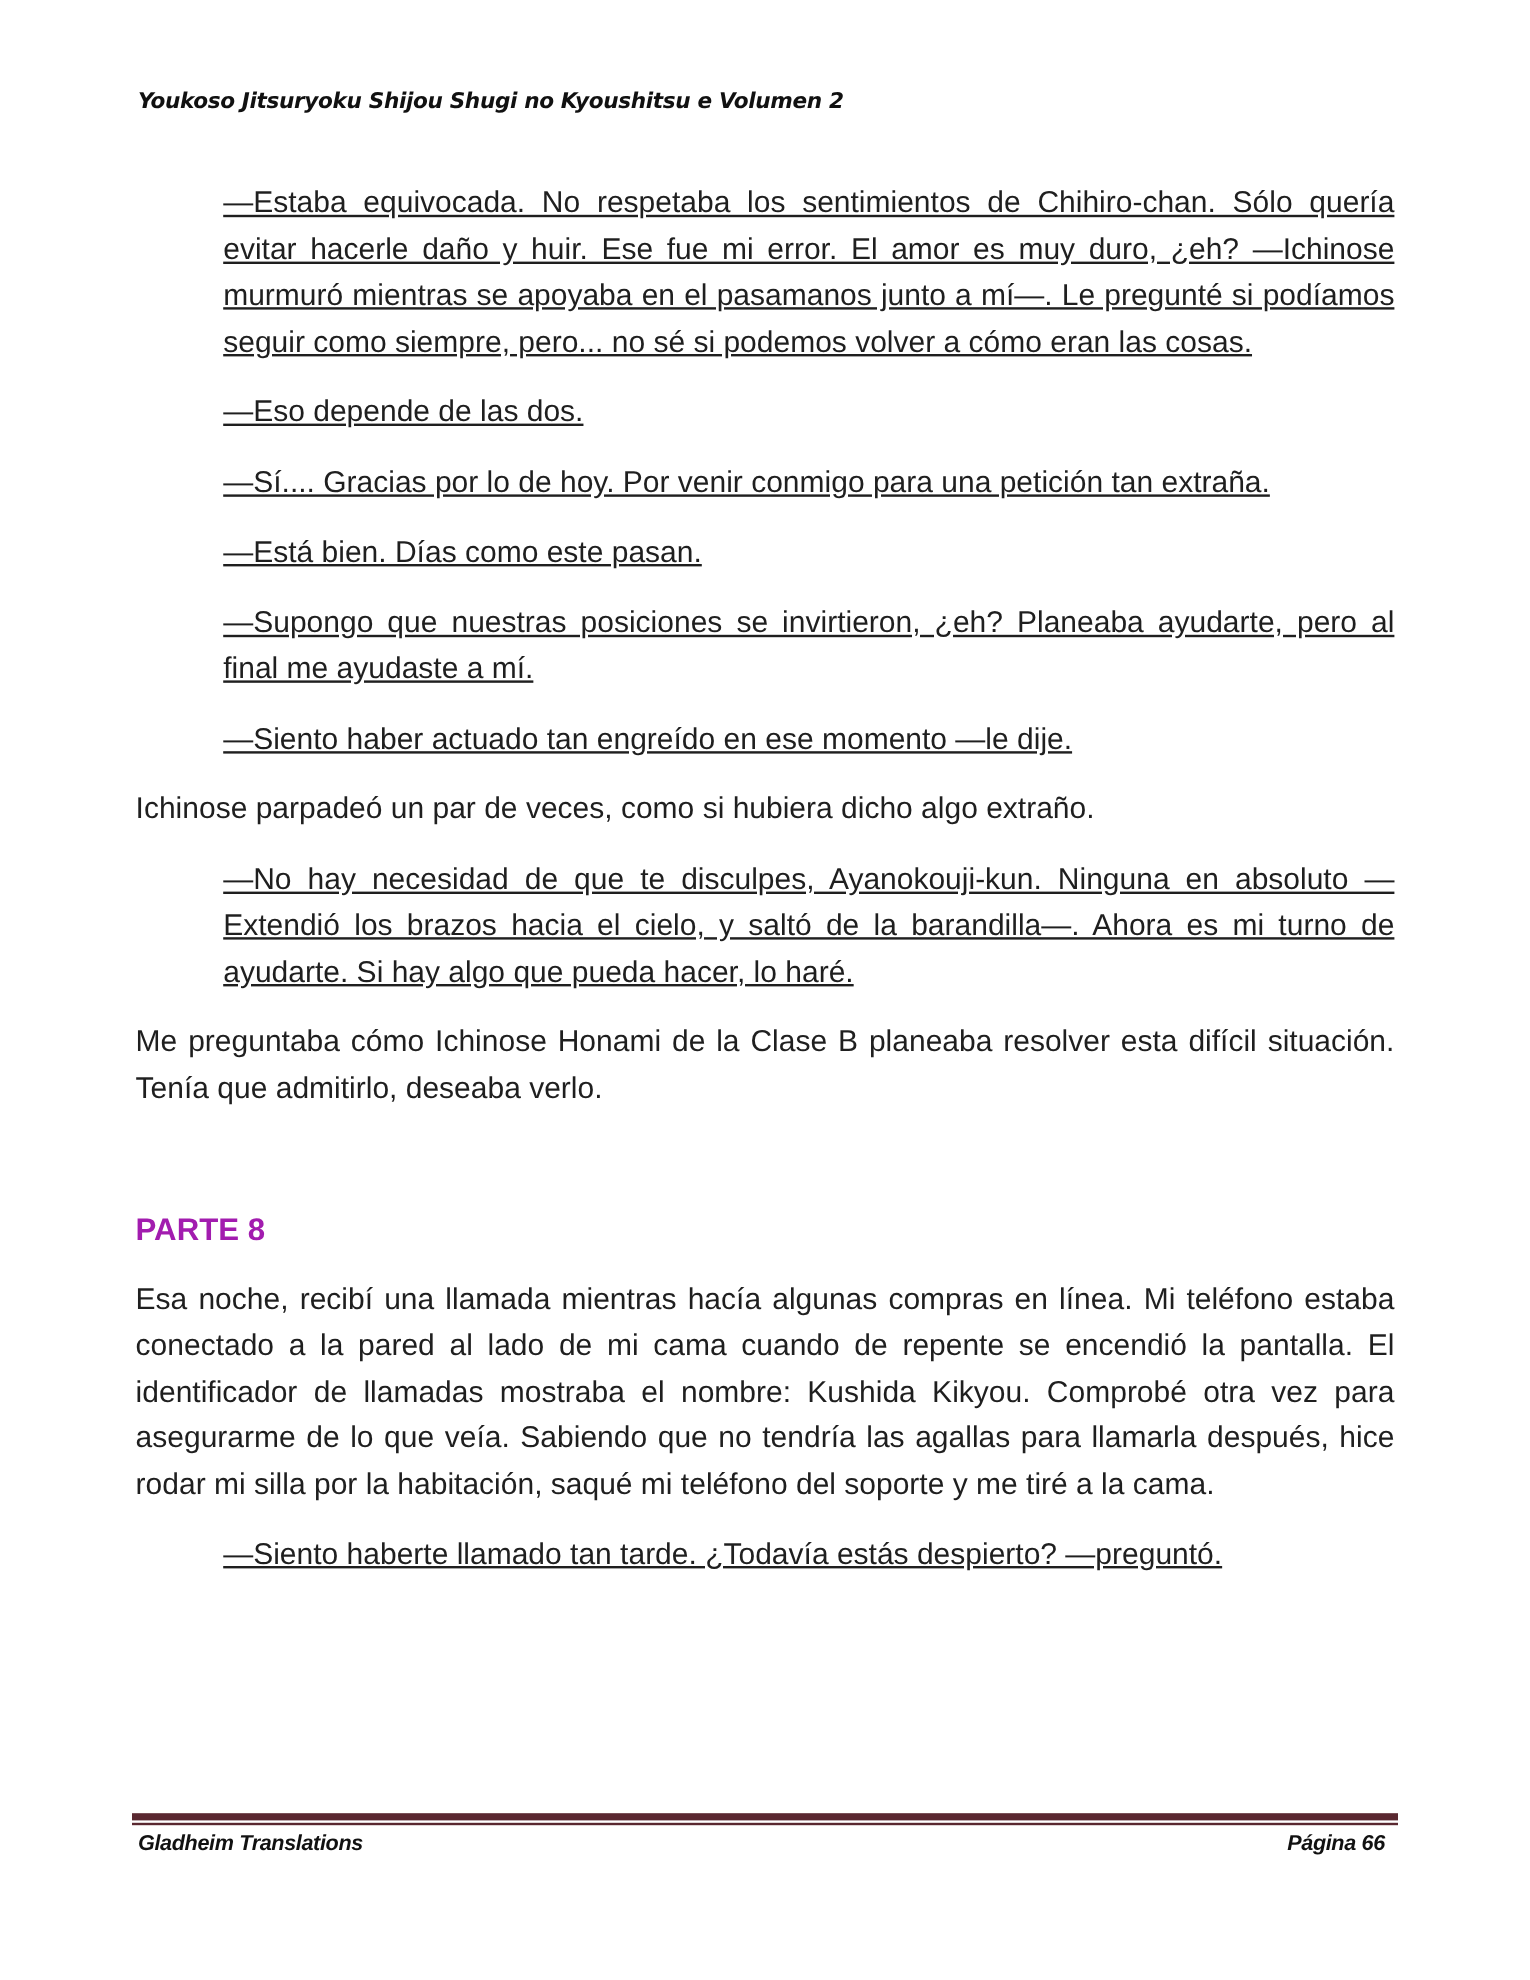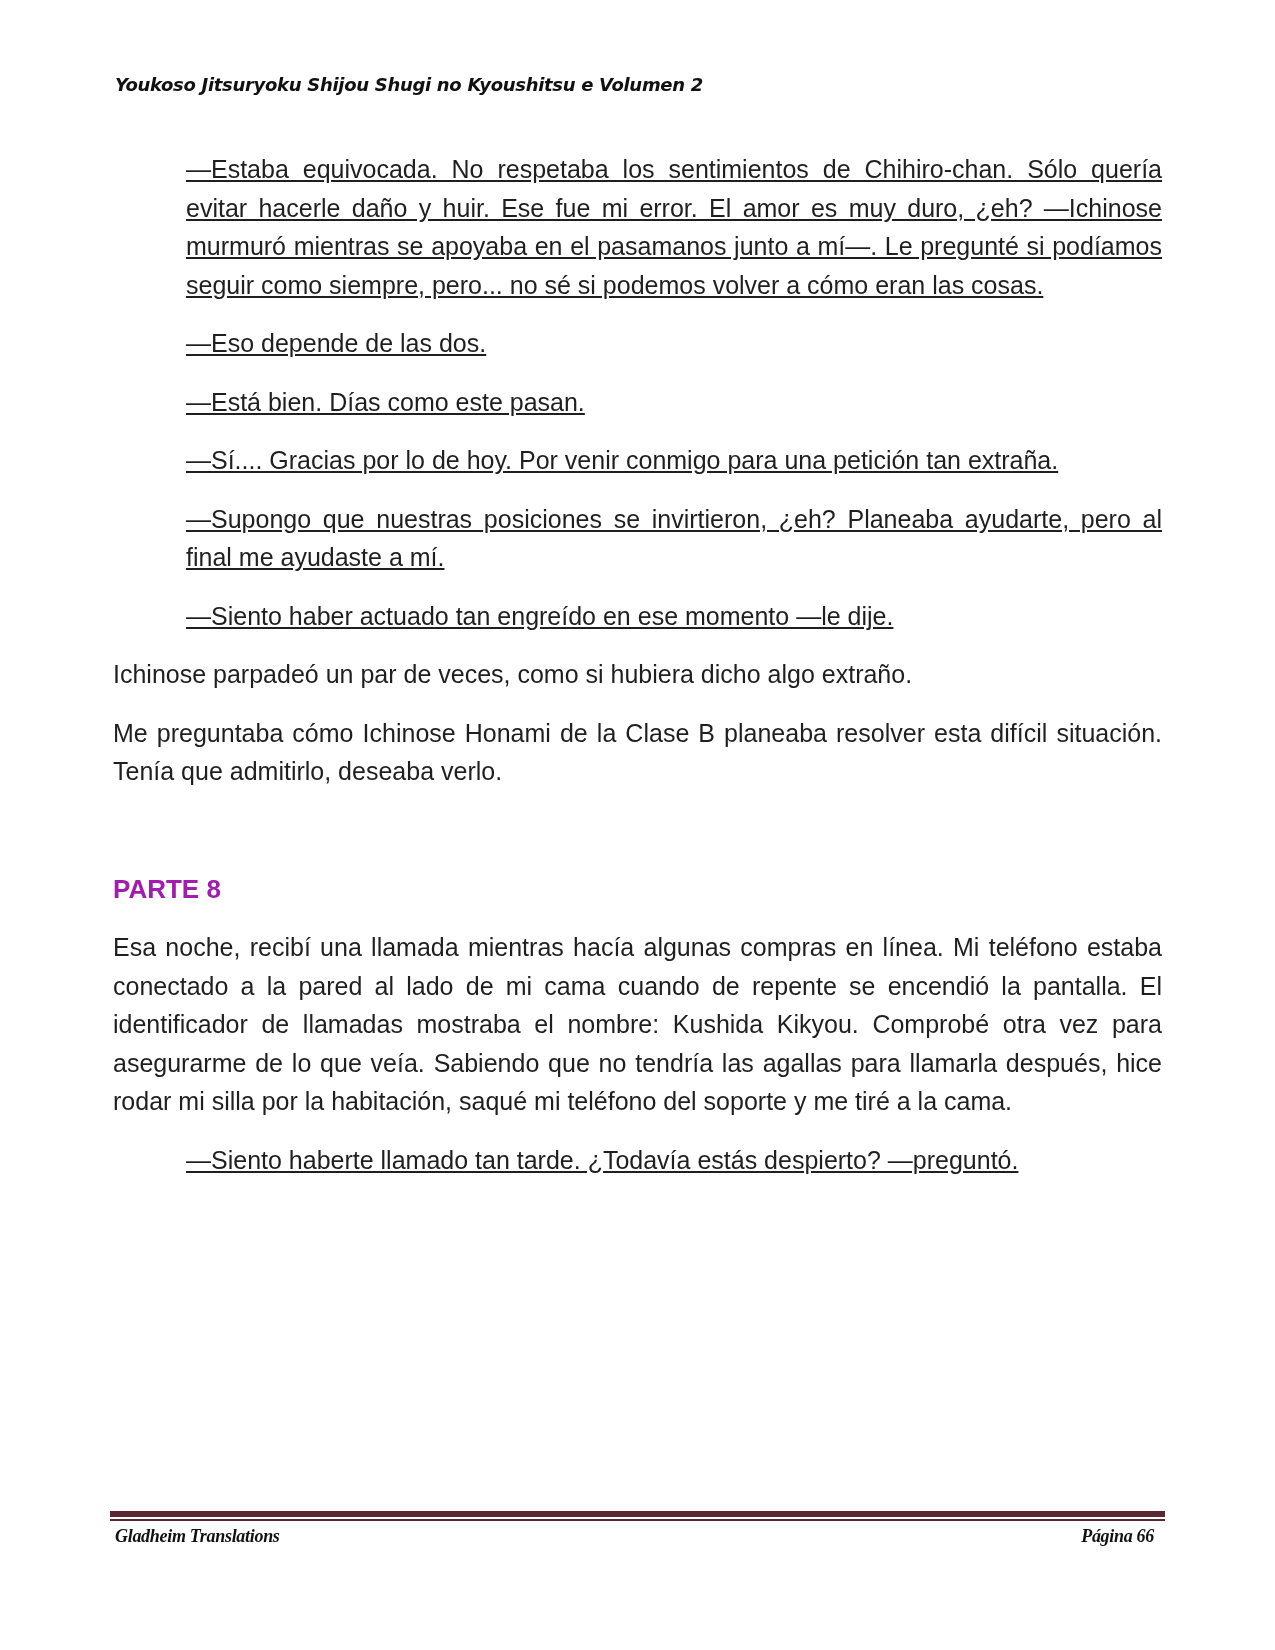--- a/index.html
+++ b/index.html
@@ -24,40 +24,41 @@
     .section-gap { height: 59px; }
     .after-heading { height: 20px; }
     .footer-rule-thick {
       position: absolute; left: 110px; width: 1055px; top: 1511px; height: 6px; background: #5a2830;
     }
     .footer-rule-thin {
       position: absolute; left: 110px; width: 1055px; top: 1519px; height: 2px; background: #5a2830;
     }
     .footer-left, .footer-right {
       position: absolute; top: 1526px;
-      font-family: Liberation Serif, serif; font-weight: bold; font-style: italic;
+      font-family: Liberation Sans, sans-serif; font-weight: bold; font-style: italic;
       font-size: 18px; color: #111; letter-spacing: -0.3px;
     }
     .footer-left { left: 115px; }
     .footer-right { right: 121px; }
   </style>
 </head>
 <body>
 
 <div class="page">
   <div class="running-header">Youkoso Jitsuryoku Shijou Shugi no Kyoushitsu e Volumen 2</div>
 
   <div class="body-text">
     <p class="indent">—Estaba equivocada. No respetaba los sentimientos de Chihiro-chan. Sólo quería evitar hacerle daño y huir. Ese fue mi error. El amor es muy duro, ¿eh? —Ichinose murmuró mientras se apoyaba en el pasamanos junto a mí—. Le pregunté si podíamos seguir como siempre, pero... no sé si podemos volver a cómo eran las cosas.</p>
     <p class="indent">—Eso depende de las dos.</p>
+    <p class="indent">—Sí.... Gracias por lo de hoy. Por venir conmigo para una petición tan extraña.</p>
     <p class="indent">—Está bien. Días como este pasan.</p>
-    <p class="indent">—Sí.... Gracias por lo de hoy. Por venir conmigo para una petición tan extraña.</p>
     <p class="indent">—Supongo que nuestras posiciones se invirtieron, ¿eh? Planeaba ayudarte, pero al final me ayudaste a mí.</p>
     <p class="indent">—Siento haber actuado tan engreído en ese momento —le dije.</p>
     <p>Ichinose parpadeó un par de veces, como si hubiera dicho algo extraño.</p>
+    <p class="indent">—No hay necesidad de que te disculpes, Ayanokouji-kun. Ninguna en absoluto —Extendió los brazos hacia el cielo, y saltó de la barandilla—. Ahora es mi turno de ayudarte. Si hay algo que pueda hacer, lo haré.</p>
     <p>Me preguntaba cómo Ichinose Honami de la Clase B planeaba resolver esta difícil situación. Tenía que admitirlo, deseaba verlo.</p>
 
     <div class="section-gap"></div>
     <h2>PARTE 8</h2>
     <div class="after-heading"></div>
 
     <p>Esa noche, recibí una llamada mientras hacía algunas compras en línea. Mi teléfono estaba conectado a la pared al lado de mi cama cuando de repente se encendió la pantalla. El identificador de llamadas mostraba el nombre: Kushida Kikyou. Comprobé otra vez para asegurarme de lo que veía. Sabiendo que no tendría las agallas para llamarla después, hice rodar mi silla por la habitación, saqué mi teléfono del soporte y me tiré a la cama.</p>
     <p class="indent">—Siento haberte llamado tan tarde. ¿Todavía estás despierto? —preguntó.</p>
   </div>
 

